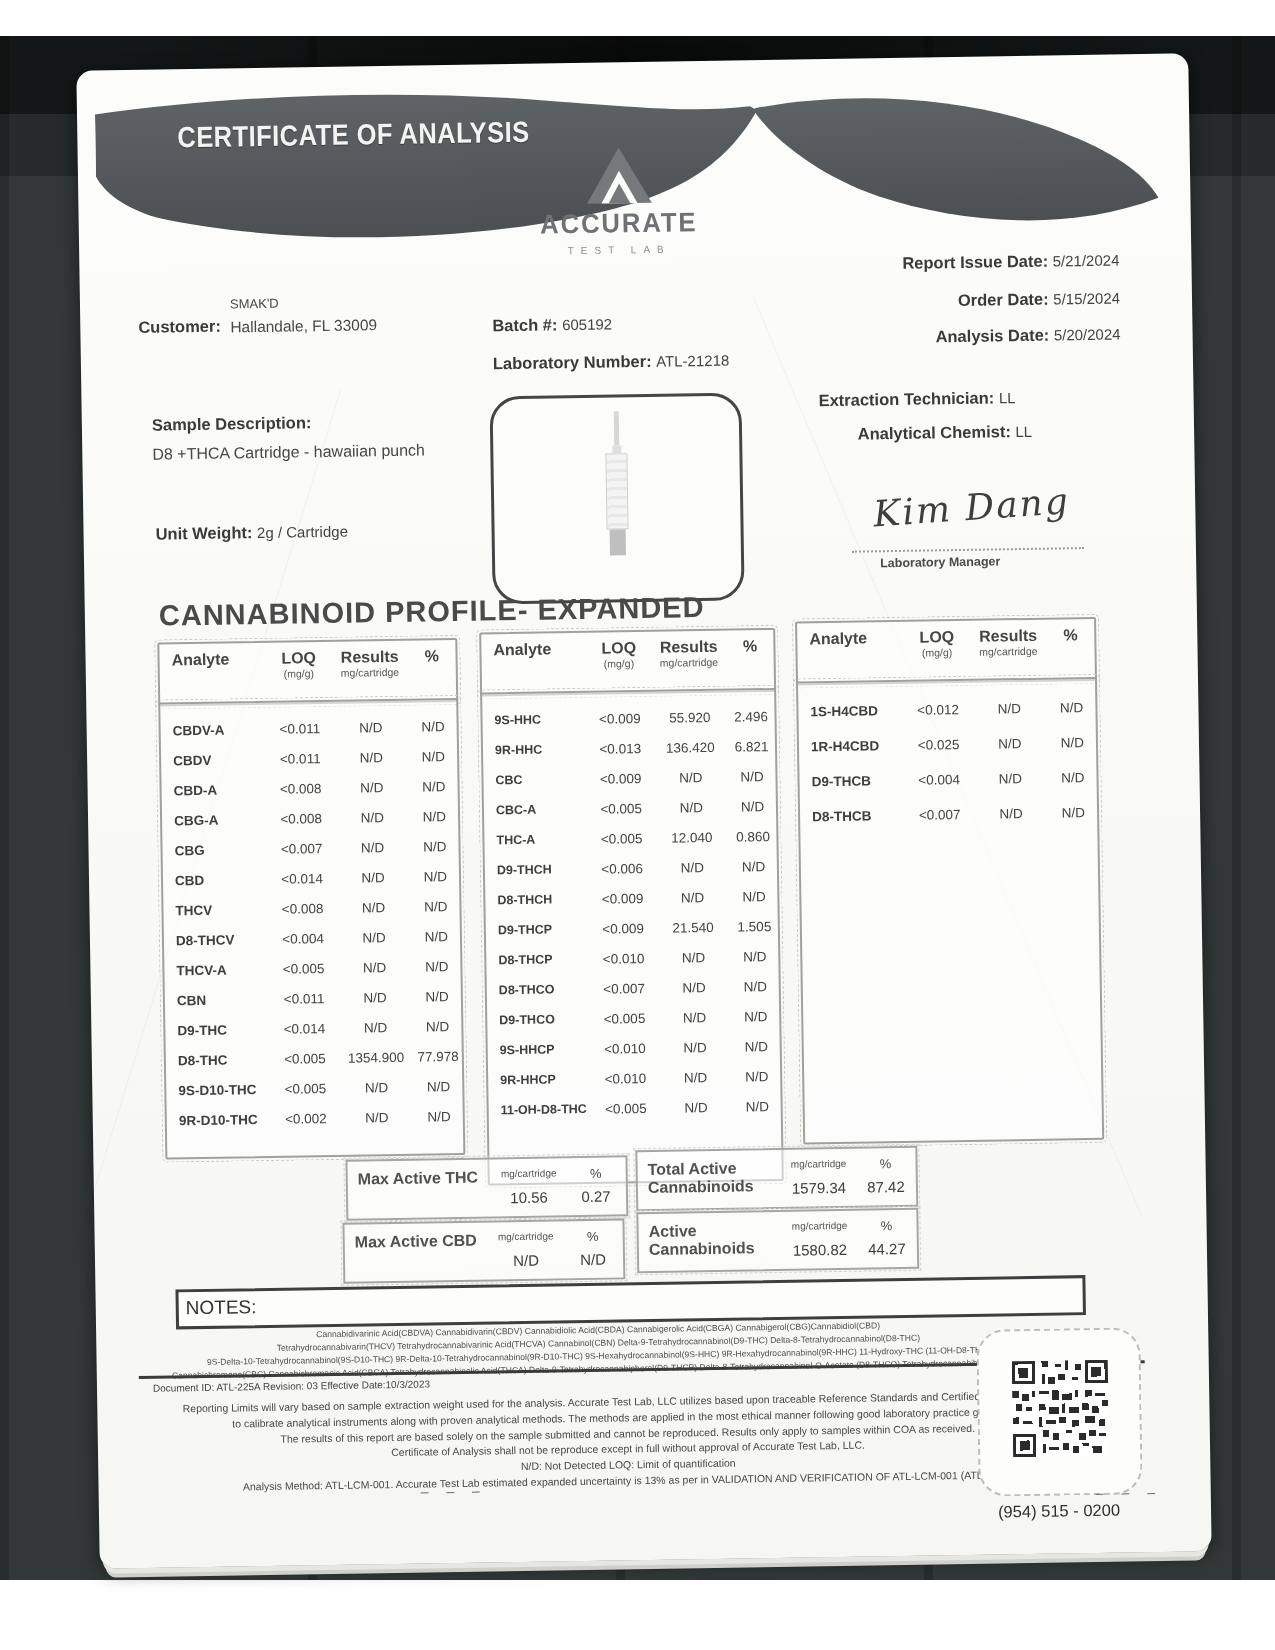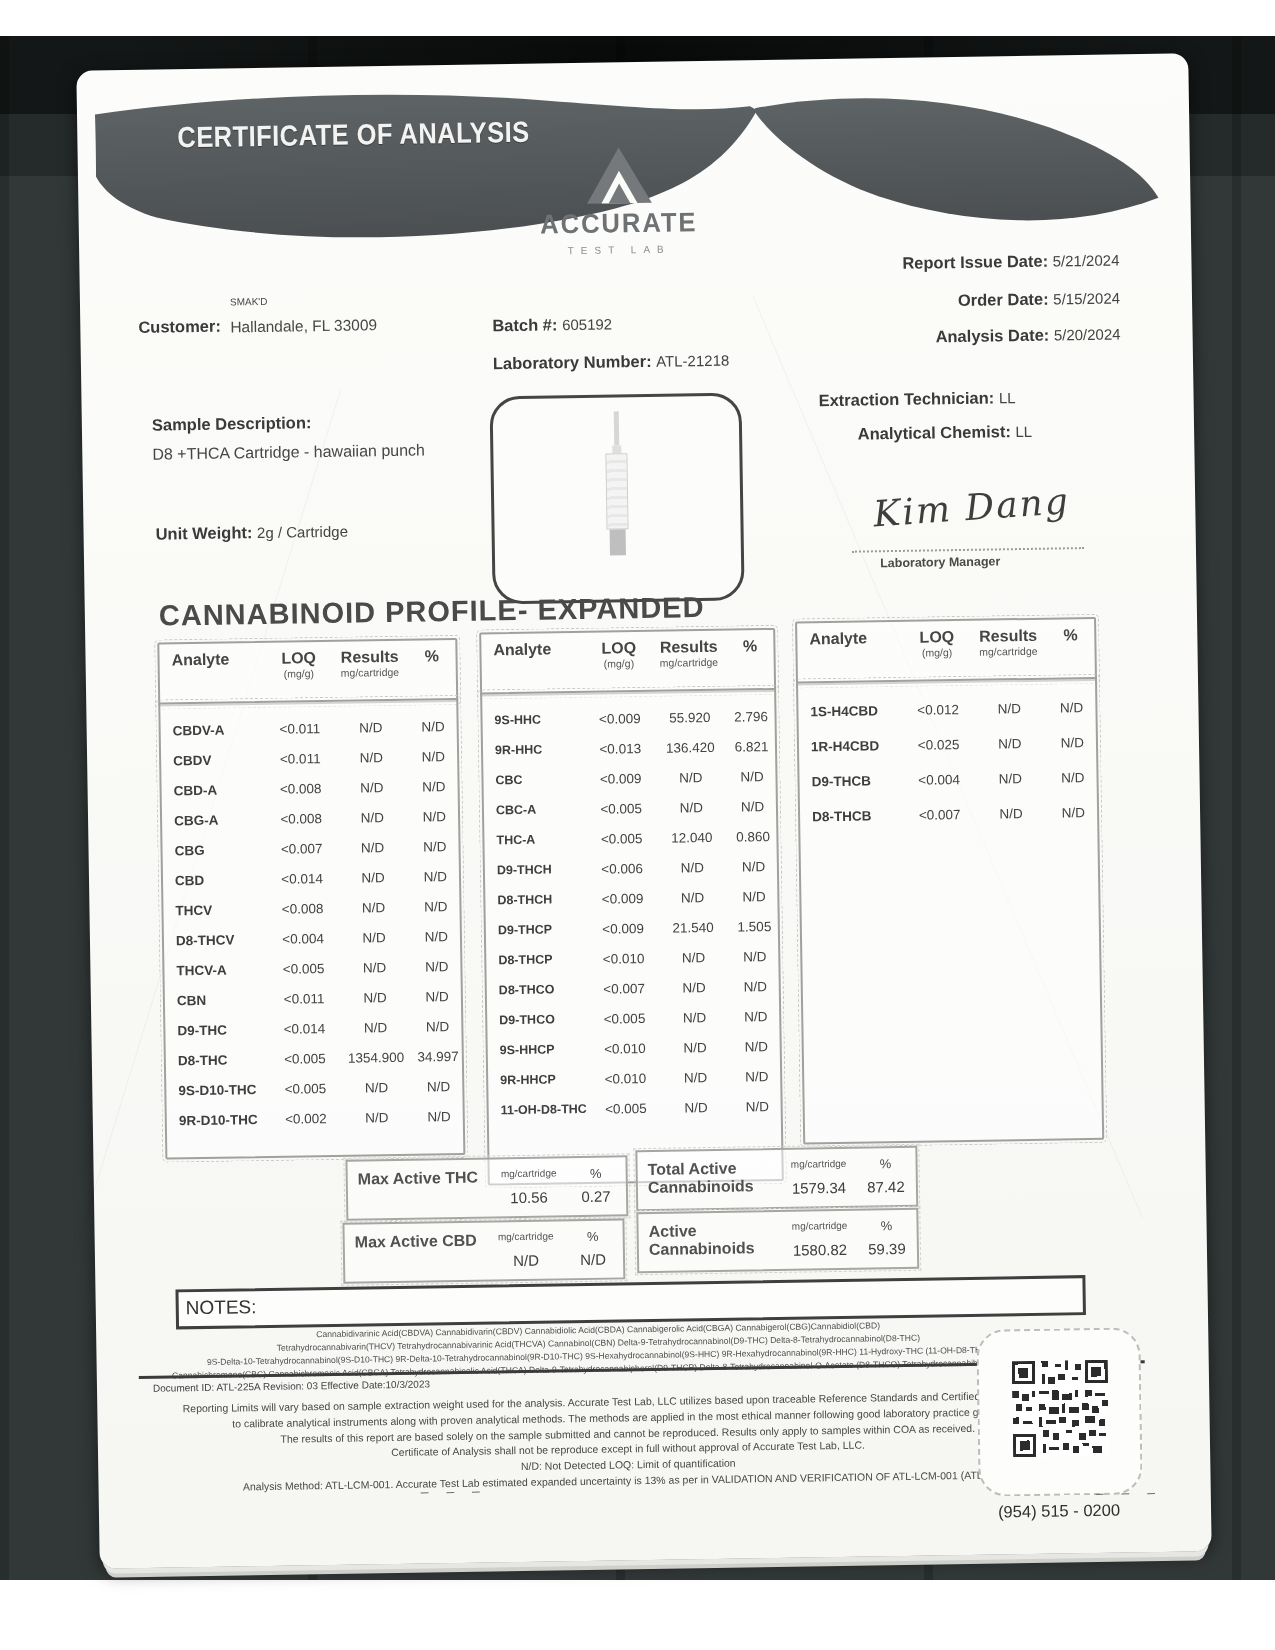--- a/index.html
+++ b/index.html
@@ -45,21 +45,21 @@
   }
   .logo-sub{
     position:absolute;left:428px;top:182px;width:224px;text-align:center;
     font-size:10px;color:#8b8f91;letter-spacing:7px;
   }
   
   .lbl{font-weight:bold;color:#3a3a3a;}
   .meta-line{position:absolute;font-size:16.5px;white-space:nowrap;}
   .meta-line .val{font-weight:normal;font-size:15px;color:#444;}
   .right-line{text-align:right;}
-  .customer-name{position:absolute;left:150px;top:228px;font-size:10px;color:#474747;}
+  .customer-name{position:absolute;left:150px;top:228px;font-size:13px;color:#474747;}
   .customer-addr{position:absolute;left:150px;top:250px;font-size:15.5px;color:#474747;}
   .sig-name{
     position:absolute;left:790px;top:430px;
     font-family:"DejaVu Serif", serif;font-style:italic;
     font-size:36px;color:#3e3e3e;letter-spacing:2px;
     transform:rotate(-3deg);white-space:nowrap;
   }
   .sig-line{position:absolute;left:768px;top:492px;width:232px;border-top:2px dotted #9a9a98;}
   .sig-title{position:absolute;left:796px;top:498px;font-size:12.5px;font-weight:bold;color:#4a4a4a;}
   
@@ -304,21 +304,21 @@
         <span class="a">D9-THC</span>
         <span class="c">&lt;0.014</span>
         <span class="c">N/D</span>
         <span class="c">N/D</span>
       </div>
 
       <div class="trow">
         <span class="a">D8-THC</span>
         <span class="c">&lt;0.005</span>
         <span class="c">1354.900</span>
-        <span class="c">34.997</span>
+        <span class="c">77.978</span>
       </div>
 
       <div class="trow">
         <span class="a">9S-D10-THC</span>
         <span class="c">&lt;0.005</span>
         <span class="c">N/D</span>
         <span class="c">N/D</span>
       </div>
 
       <div class="trow">
@@ -334,21 +334,21 @@
     <span class="h"><span>LOQ</span><span class="sub">(mg/g)</span></span>
     <span class="h"><span>Results</span><span class="sub">mg/cartridge</span></span>
     <span class="h">%</span>
   </div>
   <div class="tbox rows t2" style="left:394px;top:628px;width:292px;height:478px;">
 
       <div class="trow">
         <span class="a" style="font-size:12.5px;">9S-HHC</span>
         <span class="c">&lt;0.009</span>
         <span class="c">55.920</span>
-        <span class="c">2.796</span>
+        <span class="c">2.496</span>
       </div>
 
       <div class="trow">
         <span class="a" style="font-size:12.5px;">9R-HHC</span>
         <span class="c">&lt;0.013</span>
         <span class="c">136.420</span>
         <span class="c">6.821</span>
       </div>
 
       <div class="trow">
@@ -492,21 +492,21 @@
     <span class="sunit">mg/cartridge</span>
     <span class="spct-l">%</span>
     <span class="sval">N/D</span>
     <span class="spct">N/D</span>
   </div>
   <div class="sbox" style="left:542px;top:1150px;">
     <span class="slabel"><span>Active</span><br><span>Cannabinoids</span></span>
     <span class="sunit">mg/cartridge</span>
     <span class="spct-l">%</span>
     <span class="sval">1580.82</span>
-    <span class="spct">59.39</span>
+    <span class="spct">44.27</span>
   </div>
 
   <div class="notes-box">
     <span class="notes-label">NOTES:</span>
   </div>
 
   <div class="abbr">
 
   <div>Cannabidivarinic Acid(CBDVA)  Cannabidivarin(CBDV)  Cannabidiolic Acid(CBDA)  Cannabigerolic Acid(CBGA)  Cannabigerol(CBG)Cannabidiol(CBD)</div>
       <div>Tetrahydrocannabivarin(THCV)  Tetrahydrocannabivarinic Acid(THCVA)  Cannabinol(CBN)  Delta-9-Tetrahydrocannabinol(D9-THC)  Delta-8-Tetrahydrocannabinol(D8-THC)</div>

